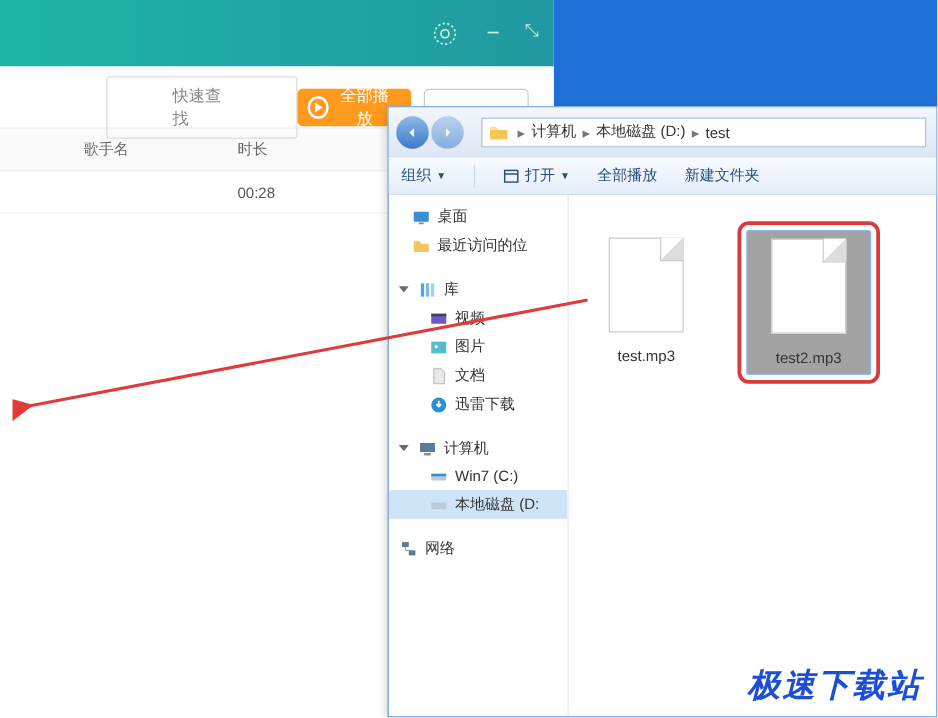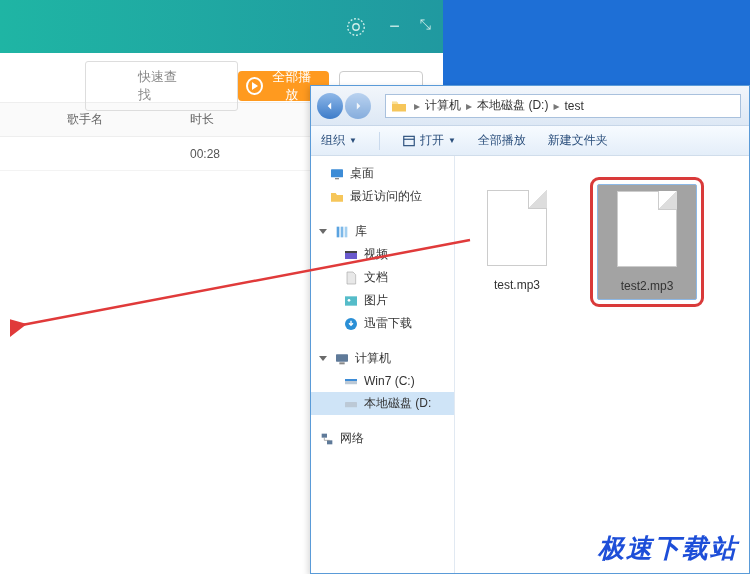--- a/index.html
+++ b/index.html
@@ -184,30 +184,30 @@
         </div>
         <div class="tree-item tree-sub">
             <svg class="ticon" viewBox="0 0 24 24">
               <rect x="3" y="6" width="18" height="12" fill="#6a5acd"></rect>
               <rect x="3" y="6" width="18" height="3" fill="#444"></rect>
             </svg>
             <span>视频</span>
           </div>
         <div class="tree-item tree-sub">
             <svg class="ticon" viewBox="0 0 24 24">
-              <path fill="#e8e8e8" stroke="#aaa" d="M6 3h9l4 4v14H6z"></path>
-            </svg>
-            <span>文档</span>
-          </div>
-        <div class="tree-item tree-sub">
-            <svg class="ticon" viewBox="0 0 24 24">
               <rect x="3" y="5" width="18" height="14" fill="#55bcc9"></rect>
               <circle cx="9" cy="11" r="2" fill="#fff"></circle>
             </svg>
             <span>图片</span>
+          </div>
+        <div class="tree-item tree-sub">
+            <svg class="ticon" viewBox="0 0 24 24">
+              <path fill="#e8e8e8" stroke="#aaa" d="M6 3h9l4 4v14H6z"></path>
+            </svg>
+            <span>文档</span>
           </div>
         <div class="tree-item tree-sub">
             <svg class="ticon" viewBox="0 0 24 24">
               <circle cx="12" cy="12" r="9" fill="#2a8fd6"></circle>
               <path d="M12 7v7m-3-3l3 3 3-3" stroke="#fff" stroke-width="2" fill="none"></path>
             </svg>
             <span>迅雷下载</span>
           </div>
       </div>
 

